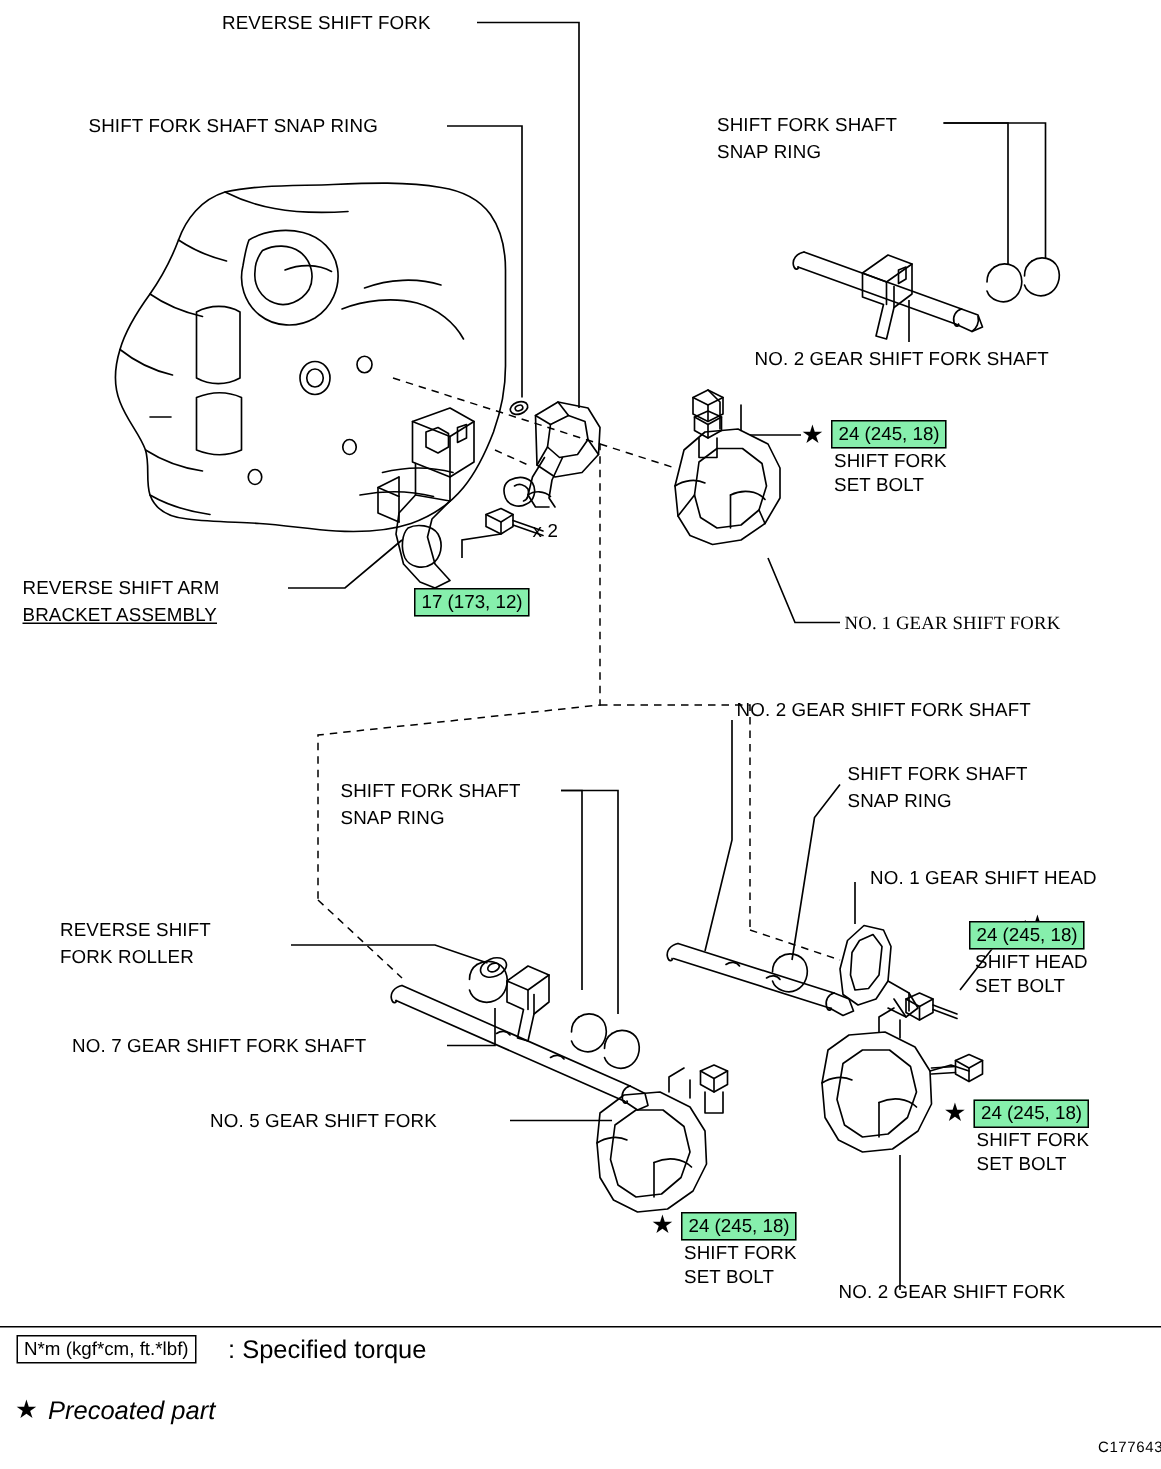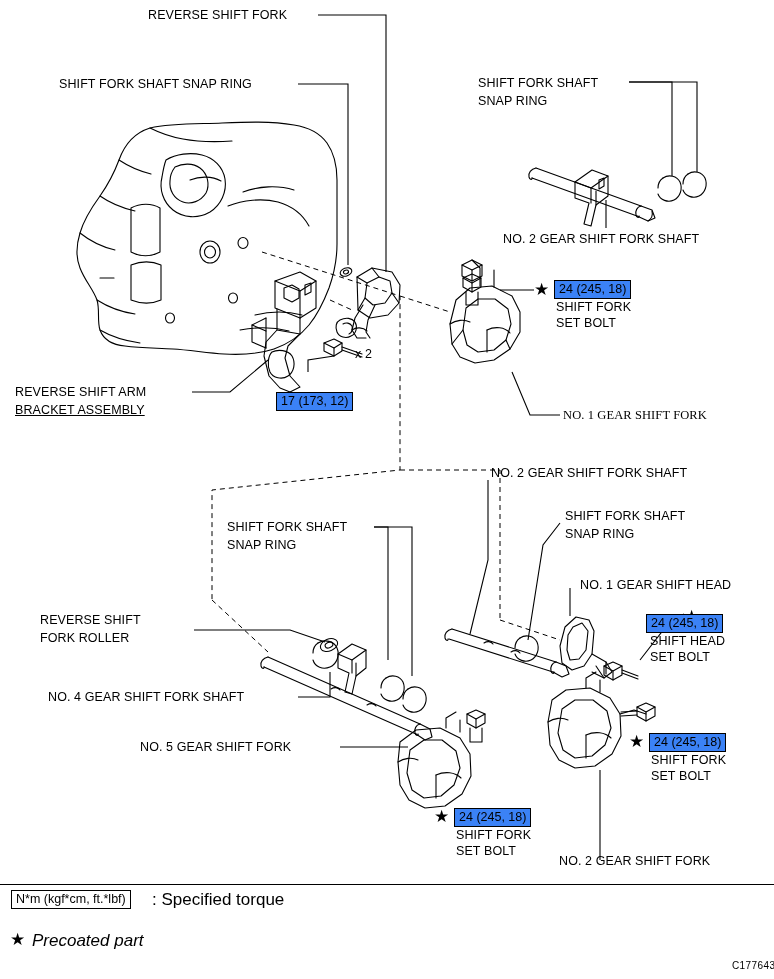--- a/index.html
+++ b/index.html
@@ -35,21 +35,21 @@
     white-space: pre;
     color: #000;
   }
   .torque-box {
     position: absolute;
     border: 1.3px solid #000;
     padding: 1px 4px 2px 4px;
     font-size: 12.5px;
     line-height: 14px;
     white-space: pre;
-    background: #3b82f6;
+    background: #86efac;
   }
   .star {
     position: absolute;
     font-size: 17px;
     line-height: 17px;
     color: #000;
   }
   .footer-line {
     position: absolute;
     font-size: 17px;
@@ -390,21 +390,21 @@
   <div class="lbl" style="left:580px; top:578px;">NO. 1 GEAR SHIFT HEAD</div>
 
   <div class="lbl" style="left:40px; top:613px;">REVERSE SHIFT</div>
   <div class="lbl" style="left:40px; top:631px;">FORK ROLLER</div>
 
   <div class="star" style="left:684px; top:608px;">★</div>
   <div class="torque-box" style="left:646px; top:614px;">24 (245, 18)</div>
   <div class="lbl" style="left:650px; top:634px;">SHIFT HEAD</div>
   <div class="lbl" style="left:650px; top:650px;">SET BOLT</div>
 
-  <div class="lbl" style="left:48px; top:690px;">NO. 4 GEAR SHIFT FORK SHAFT</div>
+  <div class="lbl" style="left:48px; top:690px;">NO. 7 GEAR SHIFT FORK SHAFT</div>
 
   <div class="star" style="left:629px; top:733px;">★</div>
   <div class="torque-box" style="left:649px; top:733px;">24 (245, 18)</div>
   <div class="lbl" style="left:651px; top:753px;">SHIFT FORK</div>
   <div class="lbl" style="left:651px; top:769px;">SET BOLT</div>
 
   <div class="lbl" style="left:140px; top:740px;">NO. 5 GEAR SHIFT FORK</div>
 
   <div class="star" style="left:434px; top:808px;">★</div>
   <div class="torque-box" style="left:454px; top:808px;">24 (245, 18)</div>

